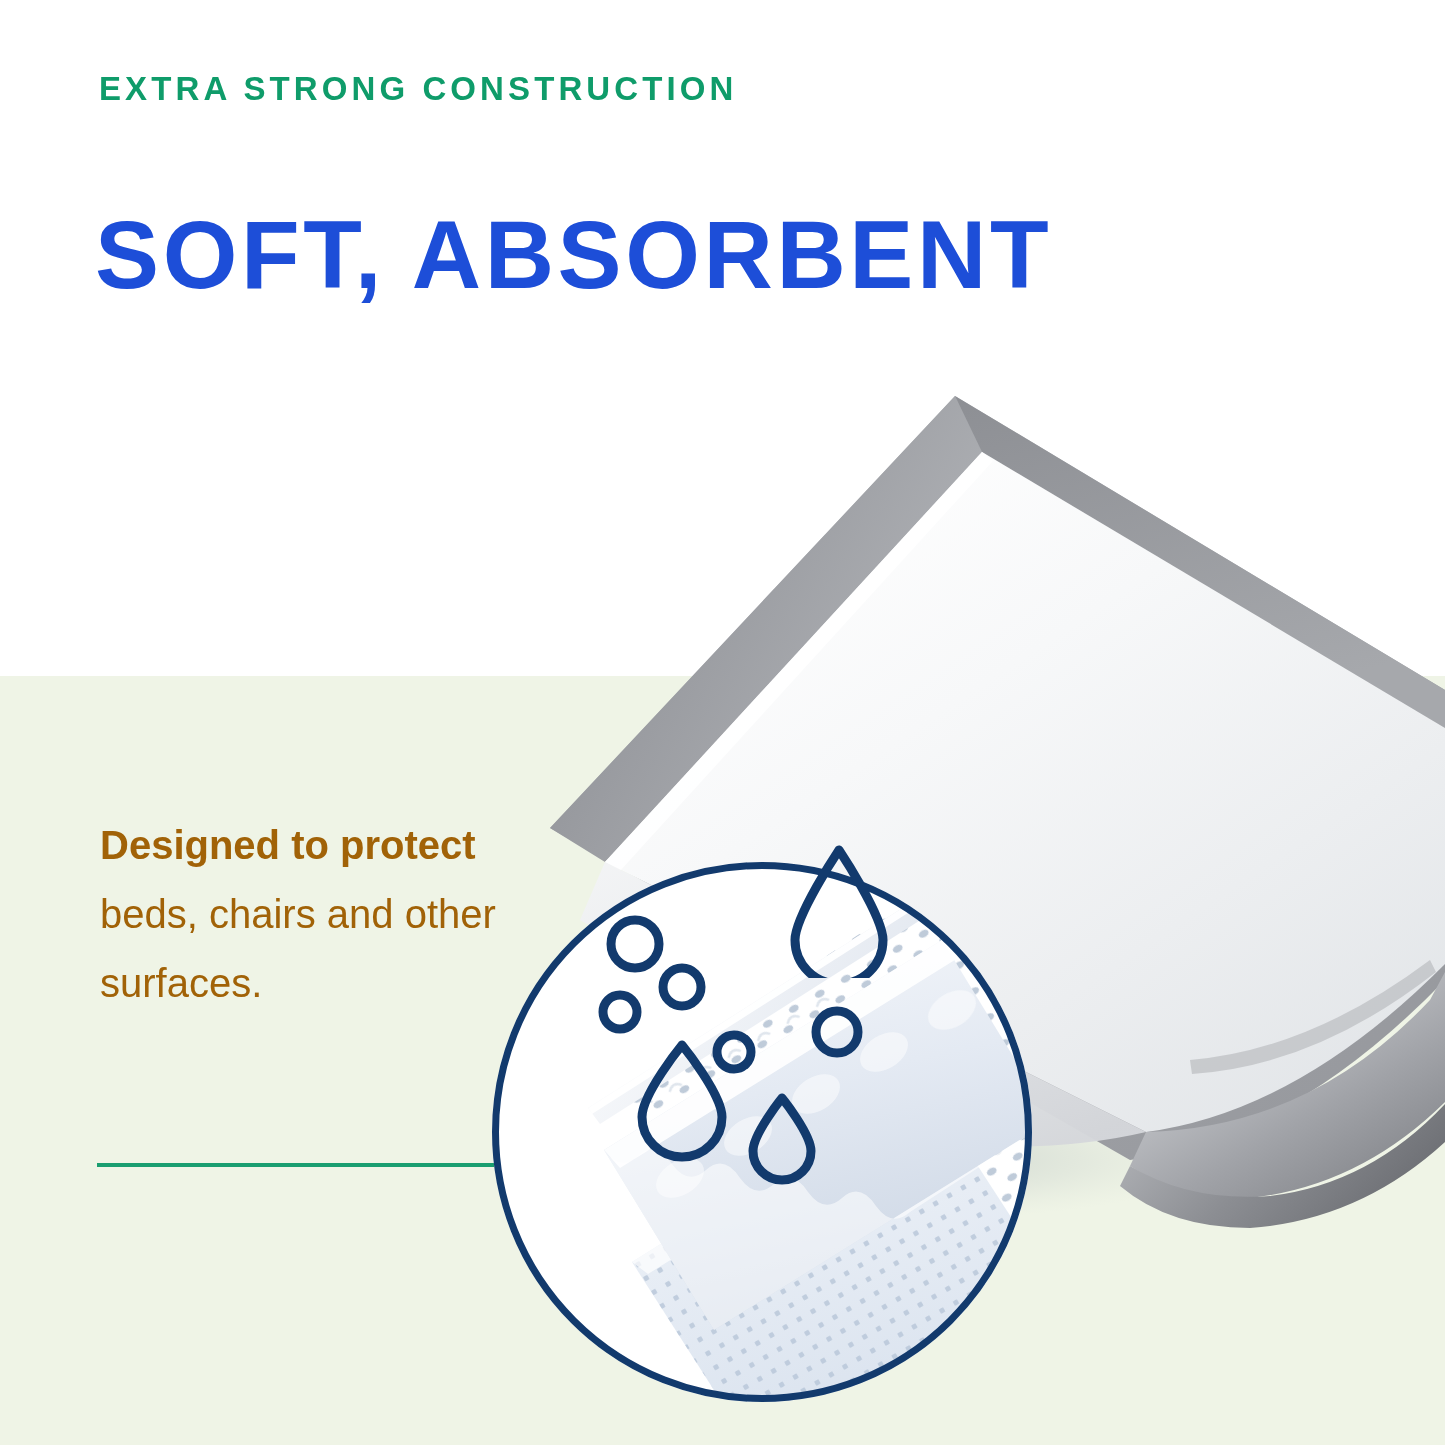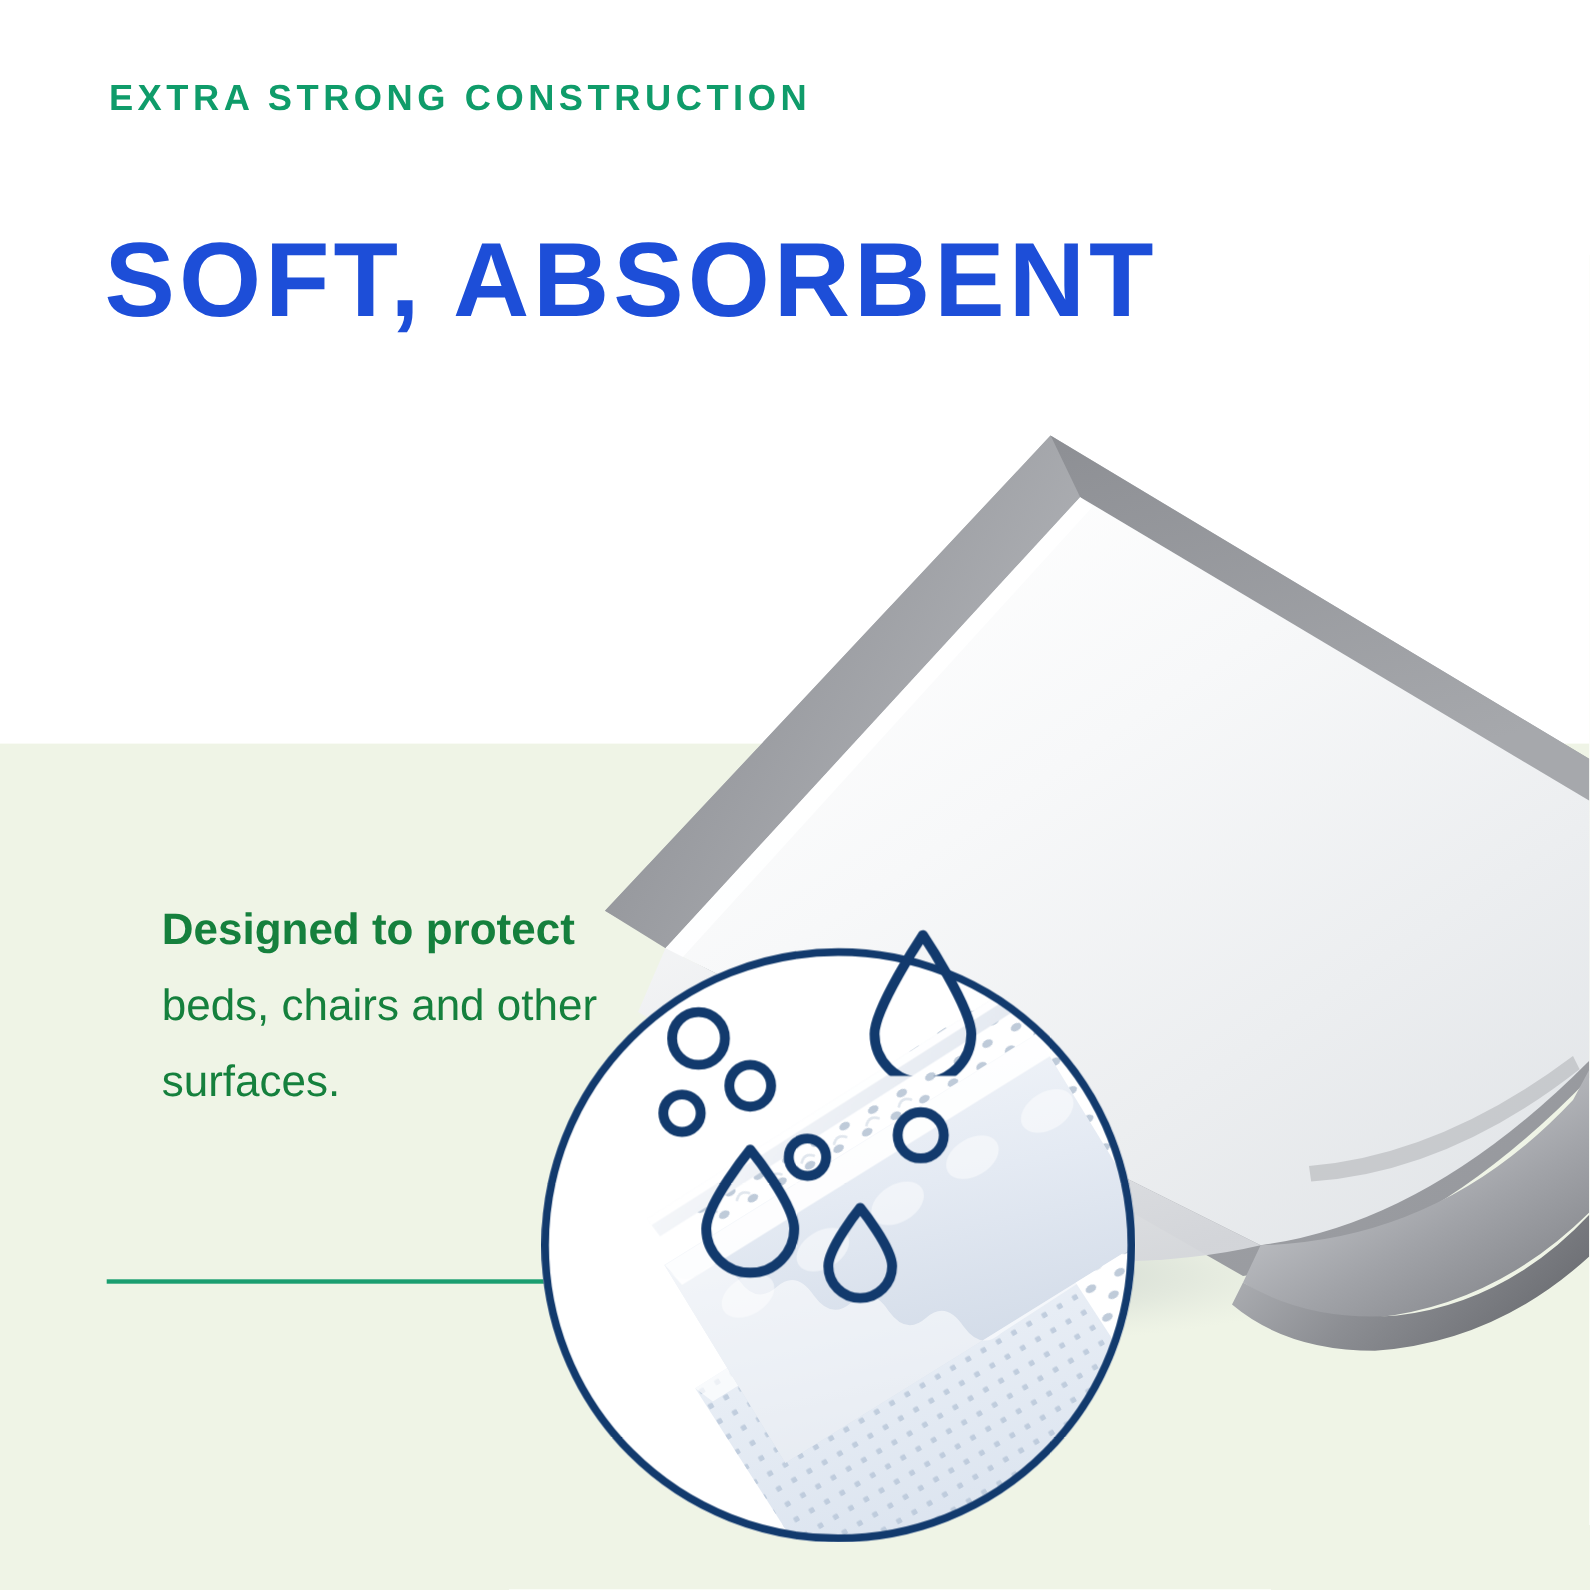--- a/index.html
+++ b/index.html
@@ -53,25 +53,24 @@
     line-height: 1.10;
     text-transform: uppercase;
     margin-top: 44px;
   }
   .headline .hl-line { display: block; }
 
   .body-copy {
     position: absolute;
     left: 100px; top: 771px;
     width: 400px;
-    color: #15803d;
+    color: #a16207;
     font-size: 40px;
     line-height: 1.72;
     font-weight: 400;
-    margin-left: 47px;
   }
   .body-copy b { font-weight: 700; }
 
   
   .leader-line {
     position: absolute;
     left: 97px; top: 1163px;
     width: 466px; height: 4px;
     background: #1a9e70;
   }

